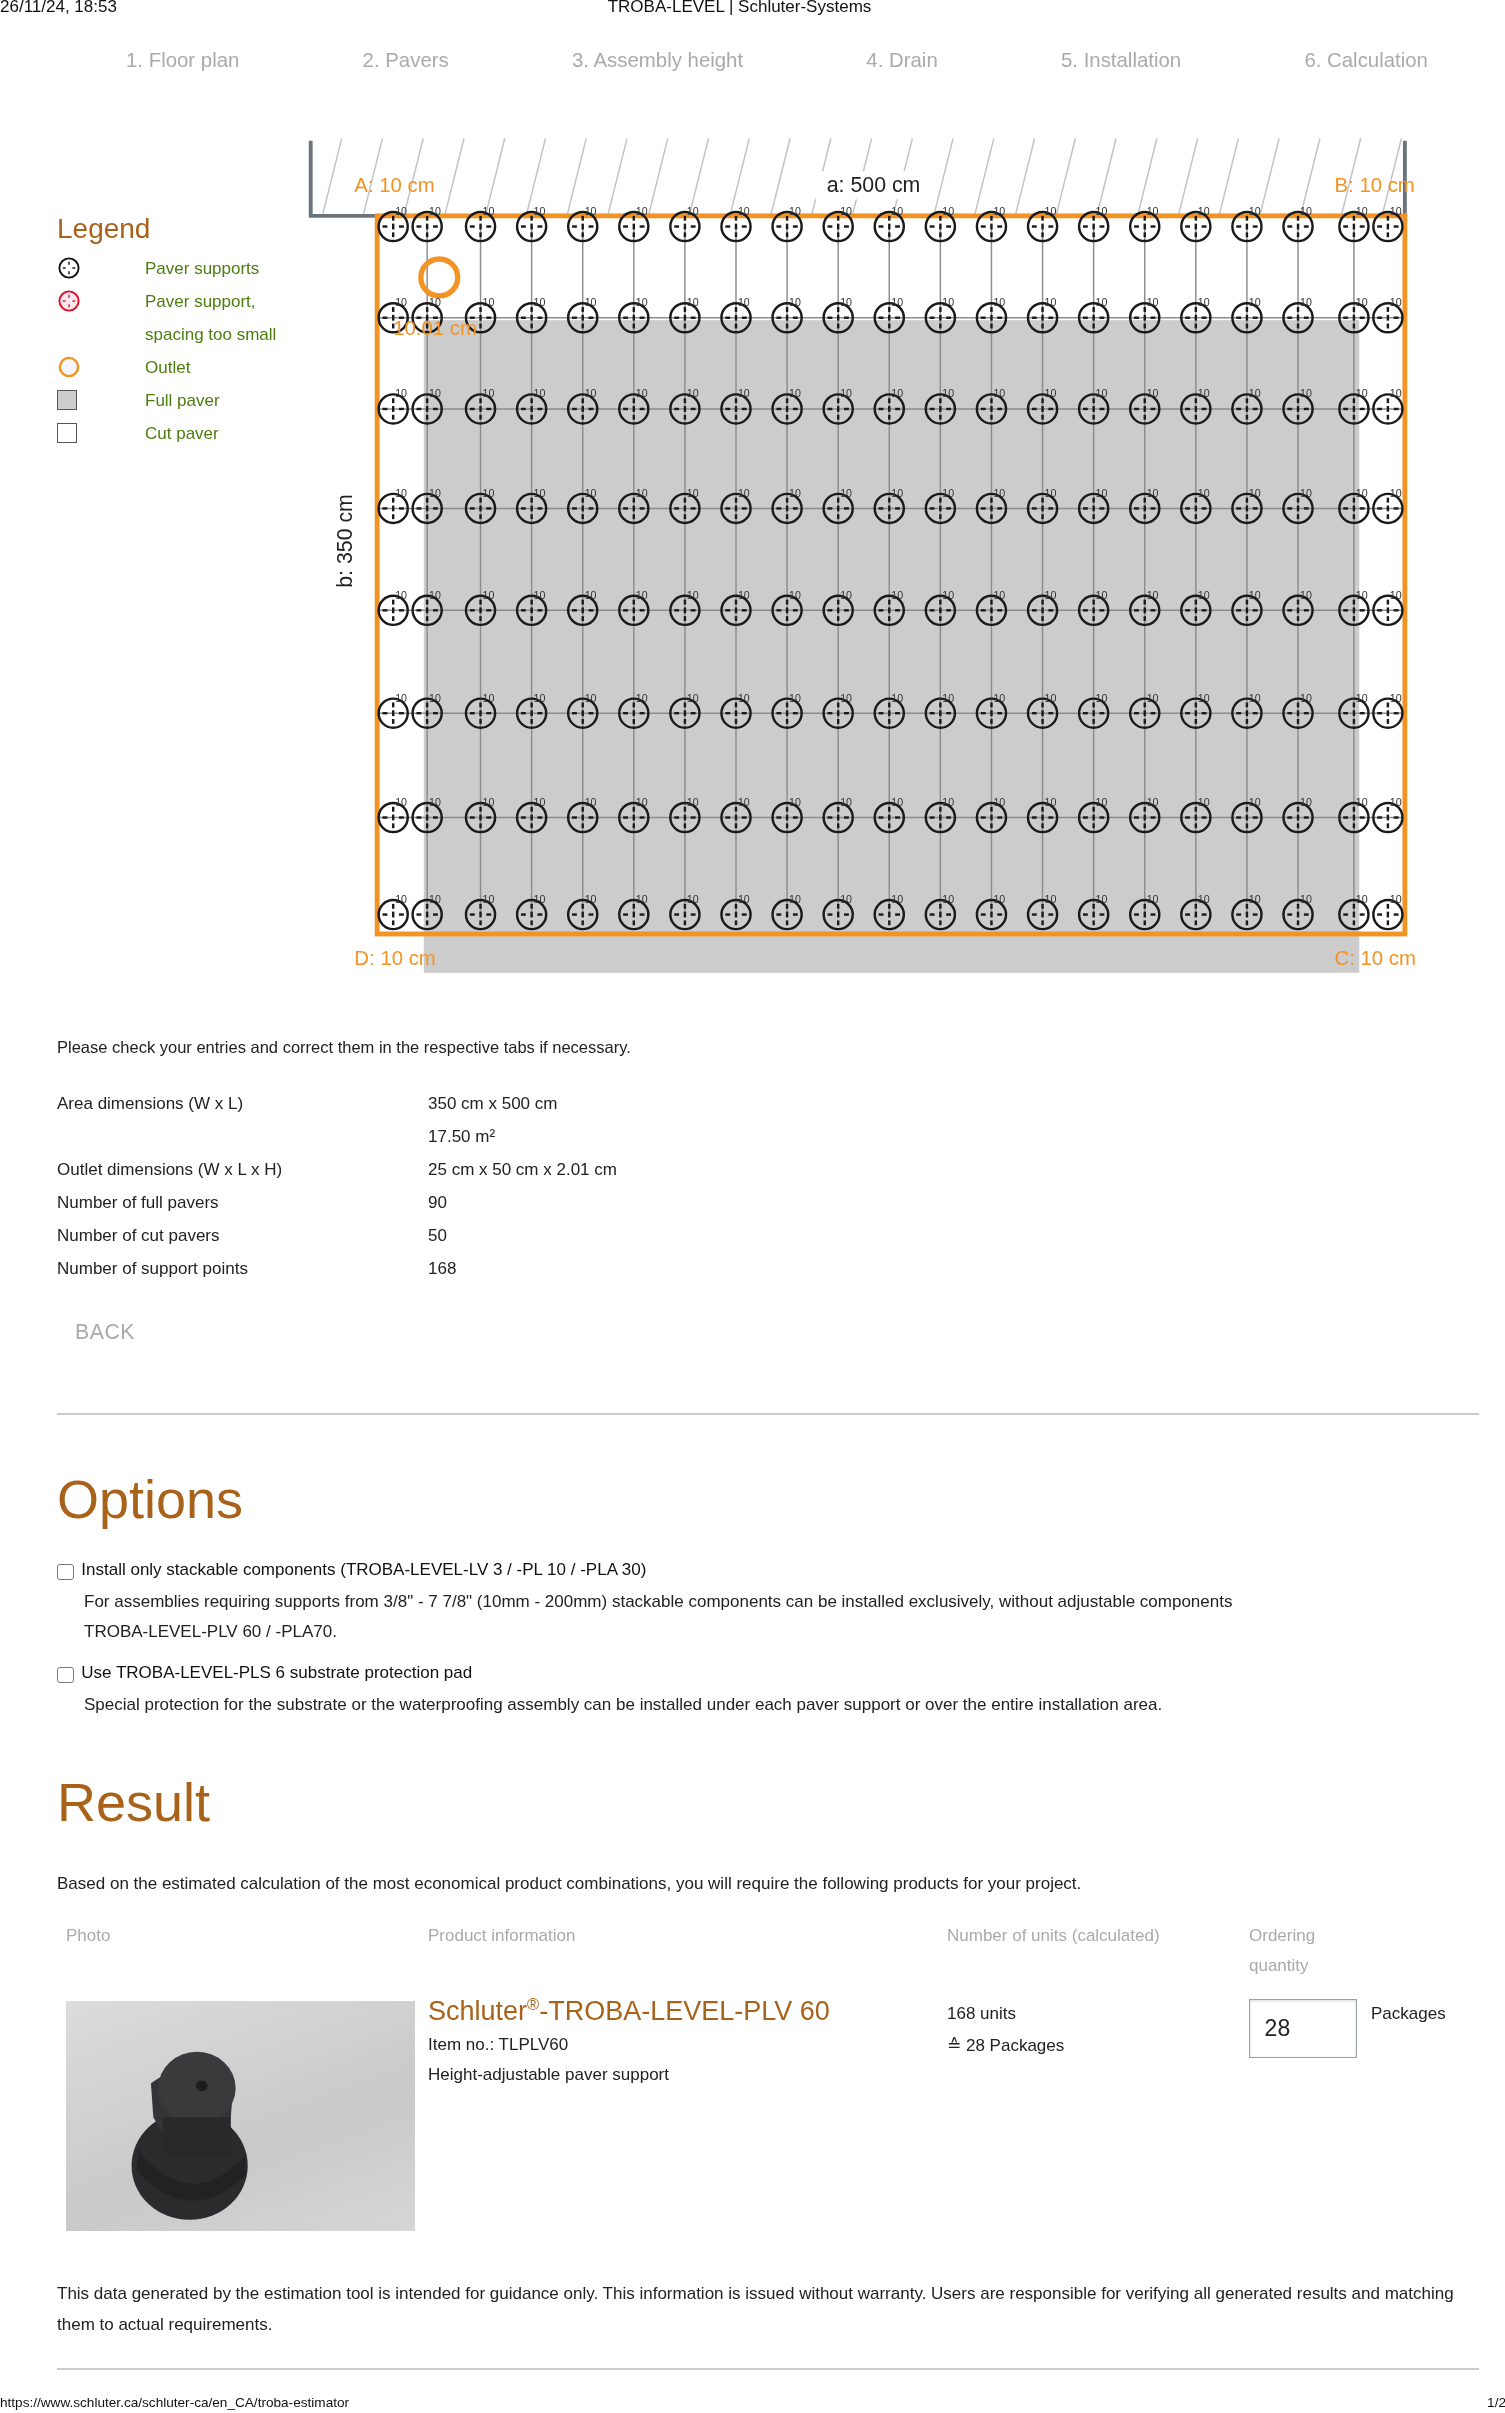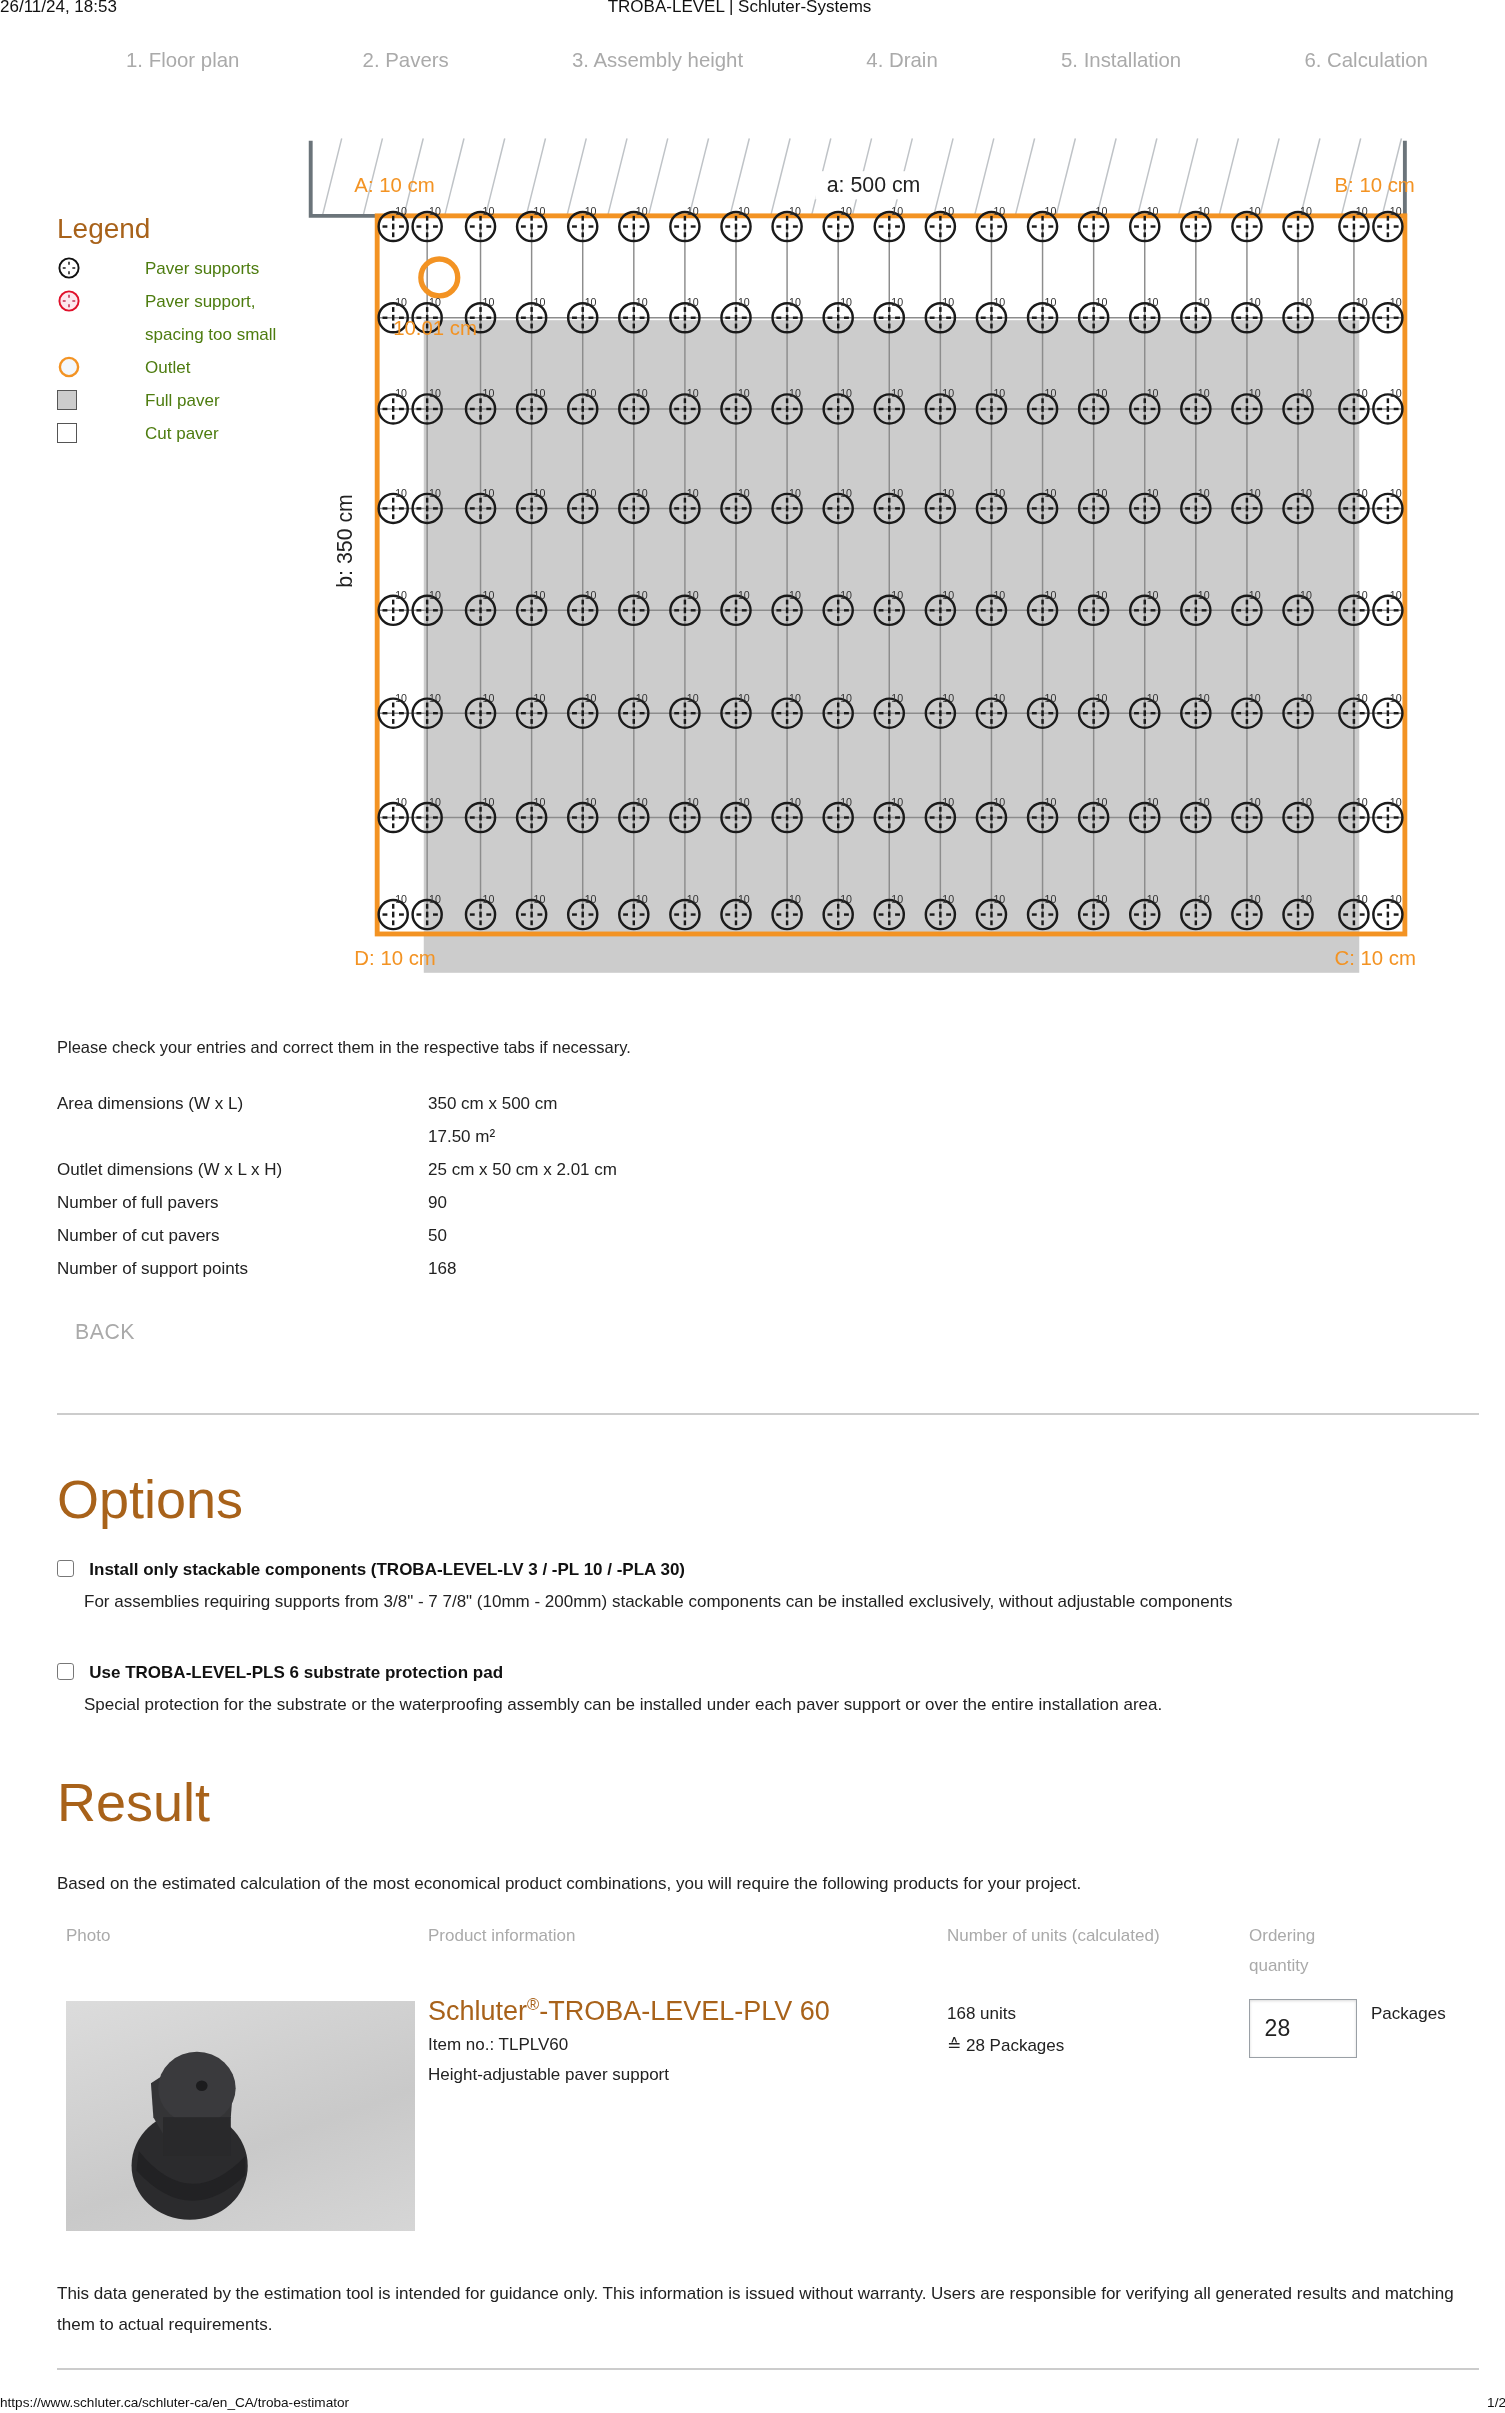--- a/index.html
+++ b/index.html
@@ -15,21 +15,21 @@
   .legend-row .sym { width:40px; height:33px; display:flex; align-items:center; }
   .diagram { left:301px; top:138px; }
   .check-text { left:57px; top:1038px; font-size:16.5px; }
   .summary { left:57px; top:1087px; font-size:17px; }
   .summary .row { display:flex; height:33px; align-items:center; }
   .summary .lbl { width:371px; }
   .back-btn { left:75px; top:1320px; font-size:21.3px; color:#aaa; background:none; border:none; cursor:pointer; padding:0; font-family:inherit; letter-spacing:0.5px; }
   .divider { left:57px; width:1422px; height:1.9px; background:#ccc; }
   .h-section { left:57px; font-size:54px; color:#A8621A; font-weight:normal; margin:0; }
   .option { left:57px; font-size:17px; }
-  .option .head { display:flex; align-items:flex-start; font-weight:bold; color:#111;gap:8px; }
+  .option .head { display:flex; align-items:flex-end; font-weight:normal; color:#111; }
   .option .cb { width:16.5px; height:16.5px; border:1.5px solid #777; border-radius:2.9px; margin-right:7.8px; box-sizing:border-box; background:#fff; }
   .option .desc { padding-left:27px; line-height:30px; margin-top:6.8px; color:#222; }
   .result-intro { left:57px; top:1874px; font-size:17px; }
   .th { font-size:17px; color:#aaa; line-height:30px; }
   .product-photo { left:66px; top:2001px; width:349px; height:230px; background:linear-gradient(160deg,#dcdcdc,#c9c9c9 60%,#d6d6d6); overflow:hidden; }
   .prod-title { left:428px; top:1995px; font-size:27px; color:#A8621A; }
   .prod-title sup { font-size:16.5px; }
   .prod-info { left:428px; font-size:17px; }
   .qty-input { left:1249px; top:1999px; width:108px; height:59px; border:1.9px solid #9aa0a6; box-sizing:border-box; font-size:23px; padding-left:14.6px; font-family:inherit; color:#222; box-shadow:inset 0 1px 2.9px rgba(0,0,0,0.15); }
   .disclaimer { left:57px; top:2278px; width:1422px; font-size:17px; line-height:31px; }
@@ -1739,20 +1739,21 @@
 
 <h2 class="abs h-section" style="top:1468px;">Options</h2>
 
 <div class="abs option" style="top:1560px;">
   <label class="head">
     <span class="cb"></span>
     <span>Install only stackable components (TROBA-LEVEL-LV 3 / -PL 10 / -PLA 30)</span>
   </label>
   <div class="desc">
     <div>For assemblies requiring supports from 3/8" - 7 7/8" (10mm - 200mm) stackable components can be installed exclusively, without adjustable components</div>
+    <div>TROBA-LEVEL-PLV 60 / -PLA70.</div>
   </div>
 </div>
 
 <div class="abs option" style="top:1663px;">
   <label class="head">
     <span class="cb"></span>
     <span>Use TROBA-LEVEL-PLS 6 substrate protection pad</span>
   </label>
   <div class="desc">
     <div>Special protection for the substrate or the waterproofing assembly can be installed under each paver support or over the entire installation area.</div>

